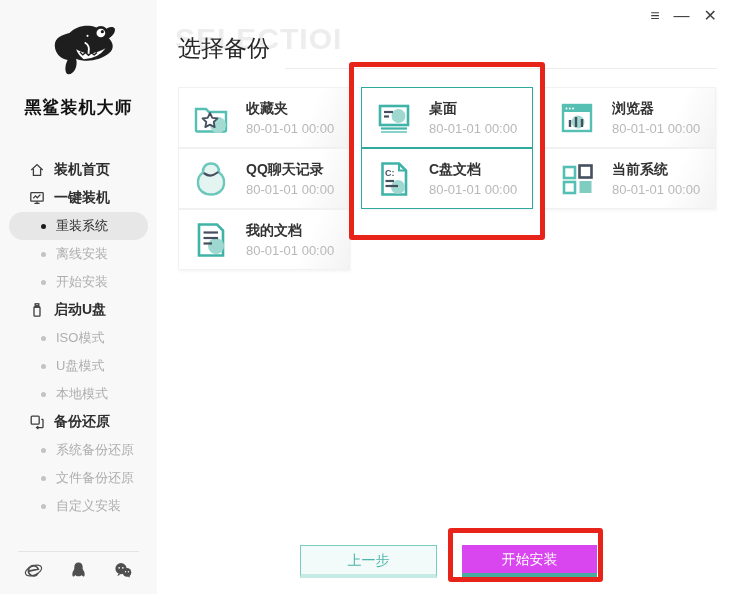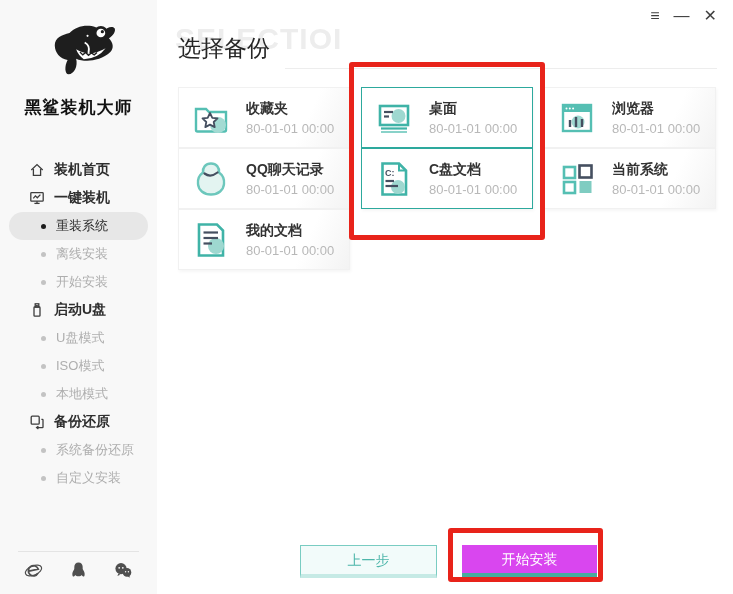--- a/index.html
+++ b/index.html
@@ -108,43 +108,47 @@
               <rect x="5" y="5" width="6" height="9.2" rx="0.8"></rect>
               <rect x="6.2" y="1.8" width="3.6" height="3.2"></rect>
               <line x1="7.3" y1="3" x2="7.3" y2="3.9"></line>
               <line x1="8.8" y1="3" x2="8.8" y2="3.9"></line>
             </svg>
         </span>
         <span>启动U盘</span>
       </div>
       <div class="nav-item sub">
         <span class="dot"></span>
+        <span>ISO模式</span>
+      </div>
+      <div class="nav-item sub">
+        <span class="dot"></span>
         <span>U盘模式</span>
-      </div>
-      <div class="nav-item sub">
-        <span class="dot"></span>
-        <span>ISO模式</span>
       </div>
       <div class="nav-item sub">
         <span class="dot"></span>
         <span>本地模式</span>
       </div>
       <div class="nav-item top">
         <span class="nav-ico">
           <svg viewBox="0 0 16 16" fill="none" stroke="#3d3d3d" stroke-width="1.3">
               <rect x="2.2" y="2.2" width="8" height="8" rx="1"></rect>
               <path d="M12.4 5.4 h1 a0.6 0.6 0 0 1 0.6 0.6 v7 a0.6 0.6 0 0 1 -0.6 0.6 h-5.6"></path>
               <path d="M9.4 12.2 L7.6 13.6 L9.4 15"></path>
             </svg>
         </span>
         <span>备份还原</span>
       </div>
       <div class="nav-item sub">
         <span class="dot"></span>
         <span>系统备份还原</span>
+      </div>
+      <div class="nav-item sub">
+        <span class="dot"></span>
+        <span>文件备份还原</span>
       </div>
       <div class="nav-item sub">
         <span class="dot"></span>
         <span>自定义安装</span>
       </div>
     </div>
 
     <div class="sidebar-footer">
       <div class="footer-line"></div>
       <div class="footer-icons">

